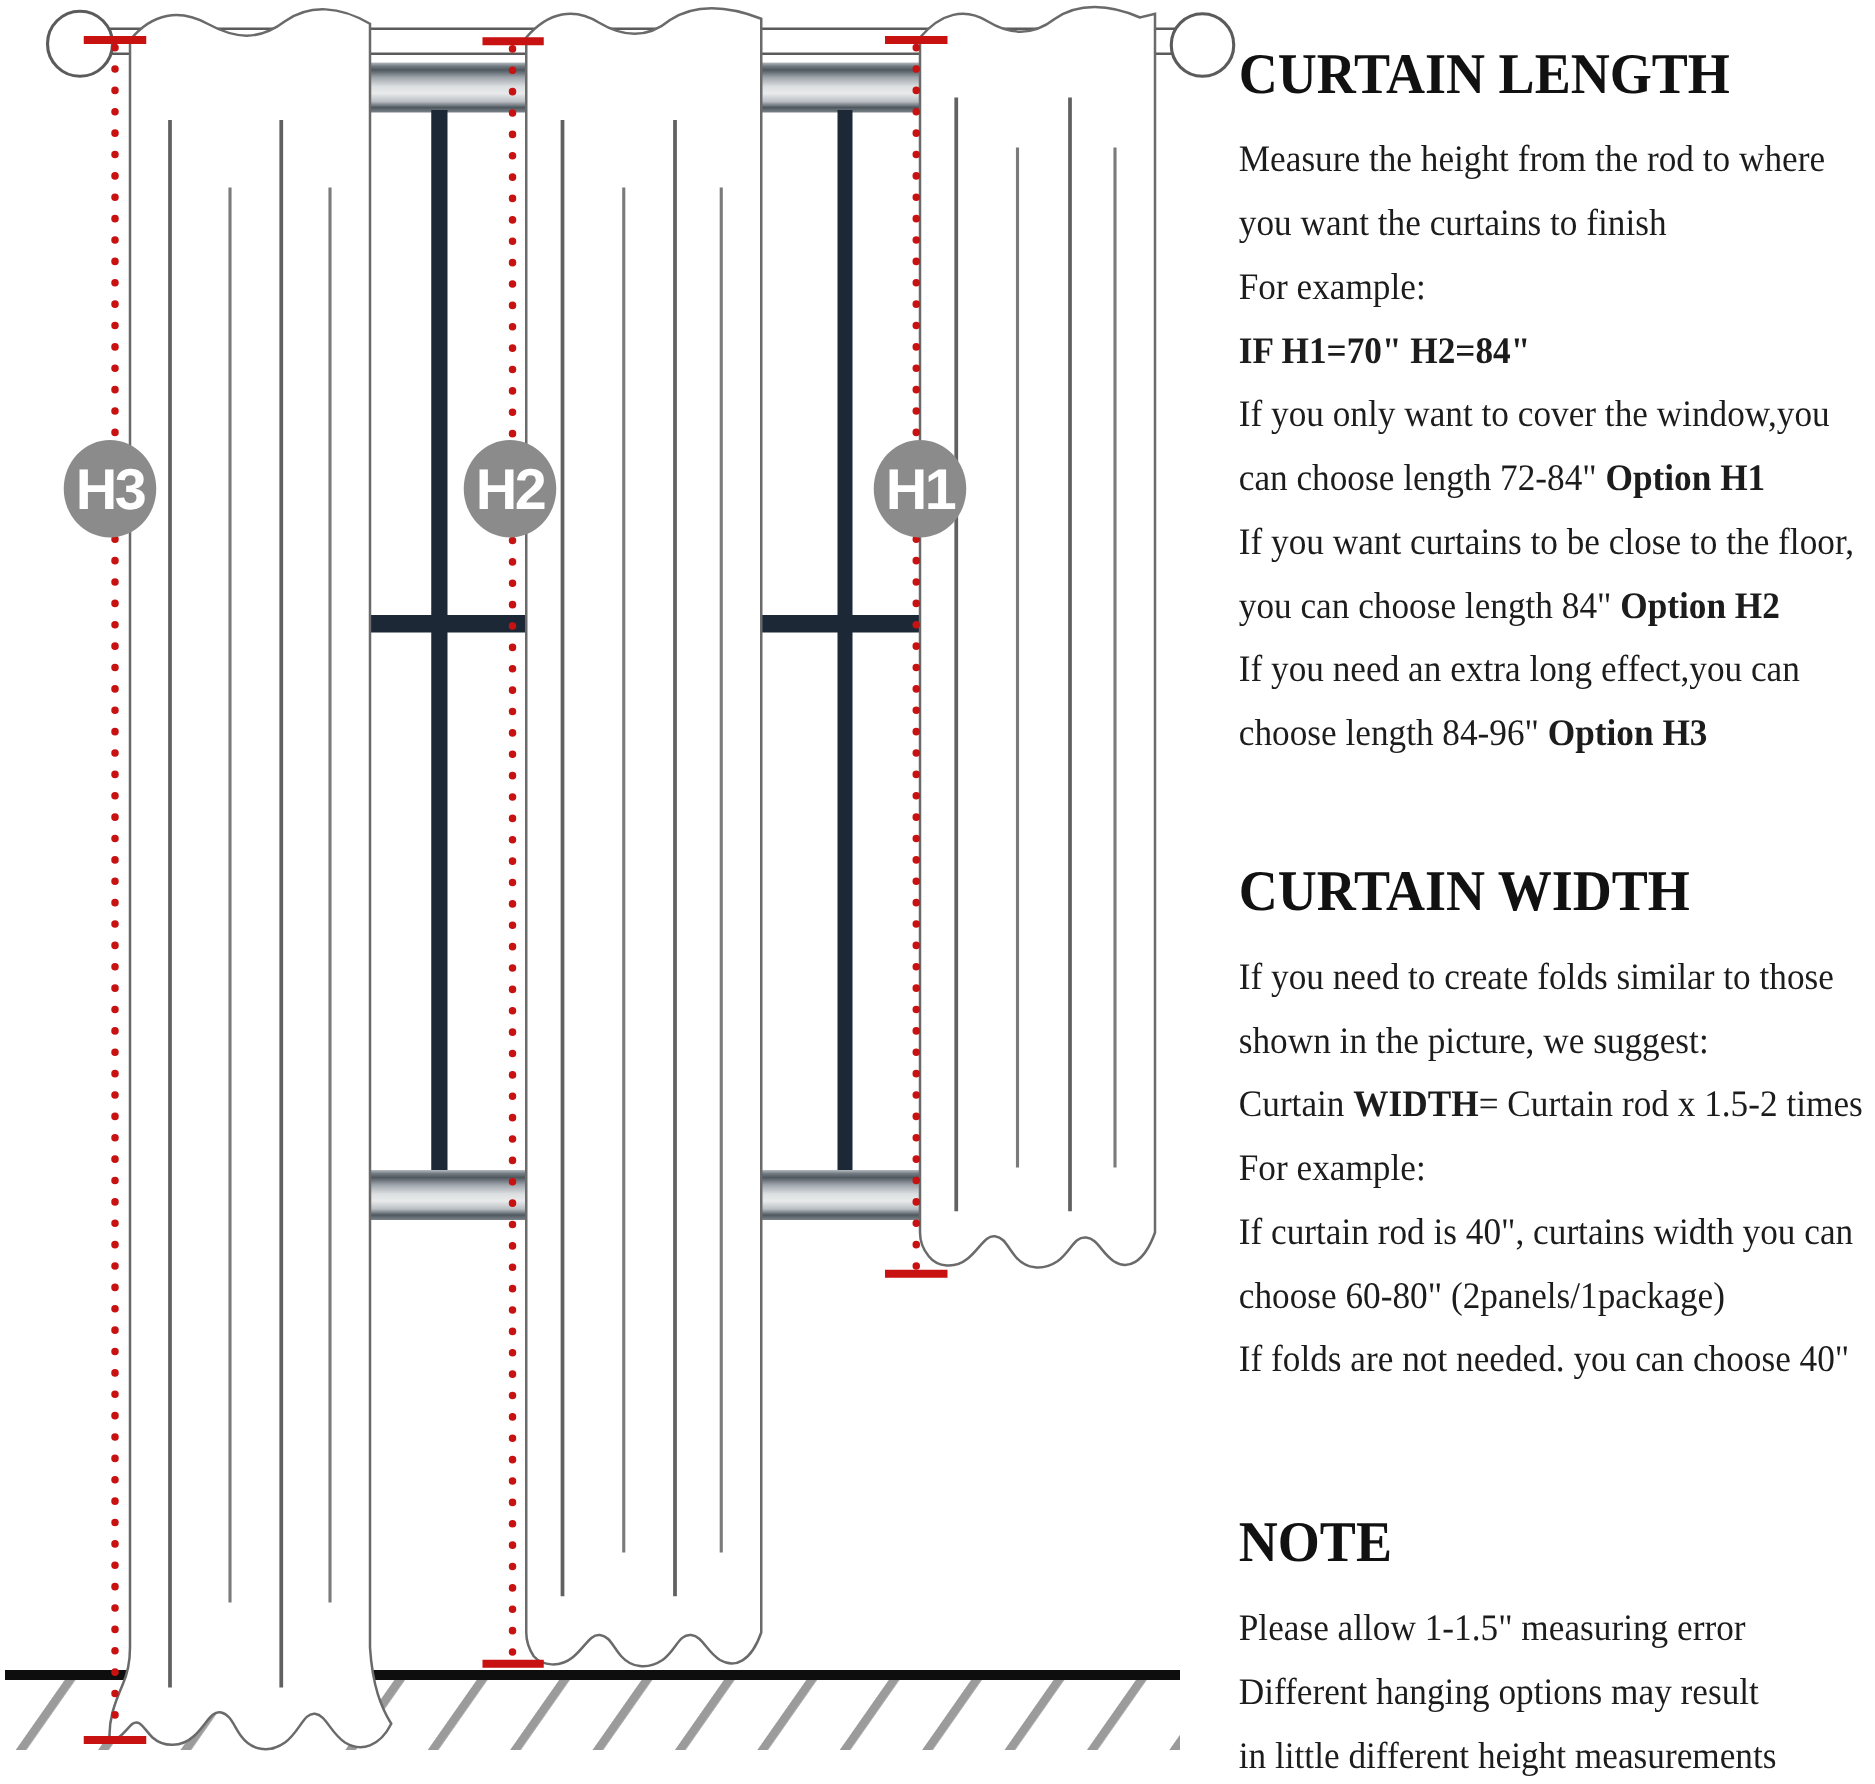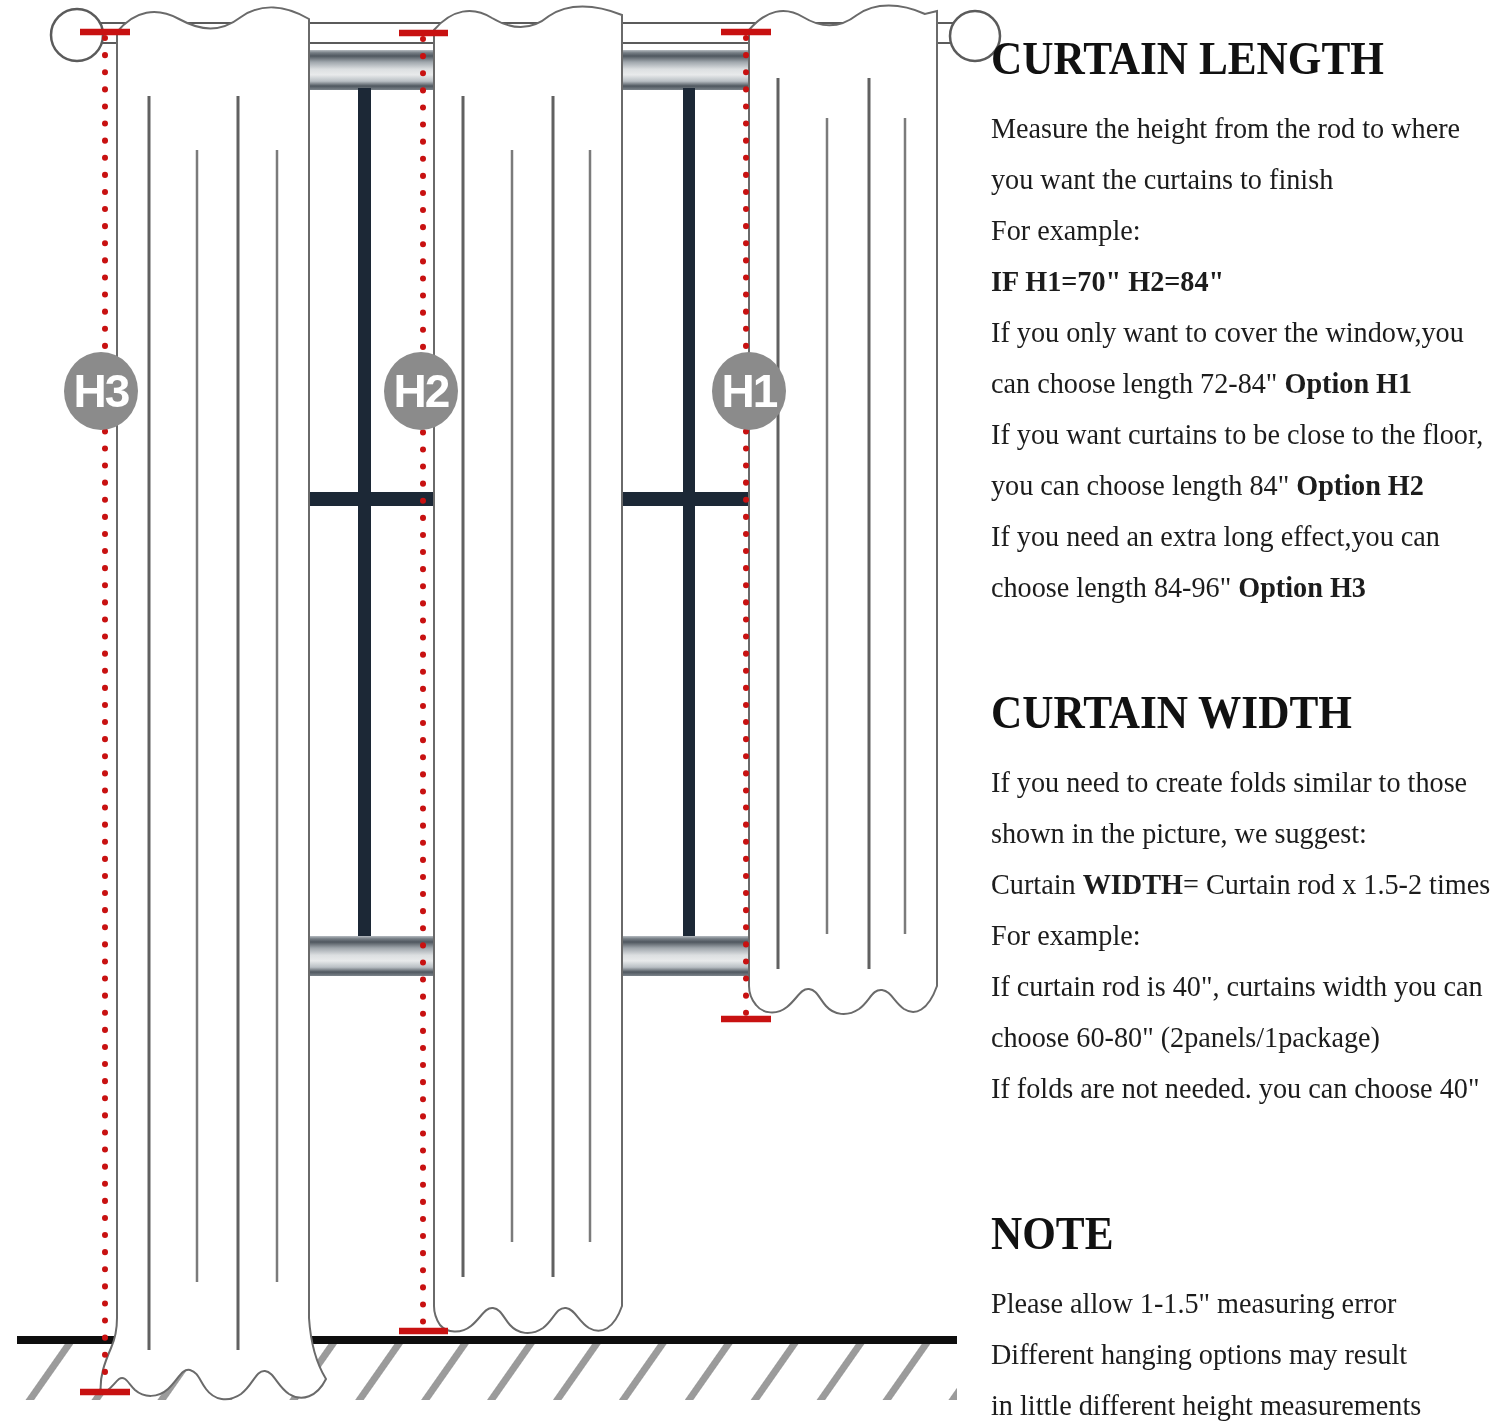--- a/index.html
+++ b/index.html
@@ -1,18 +1,18 @@
 <!DOCTYPE html>
 <html style="--red: #c81111; --navy: #1c2836; --badge: #8b8b8b;"><head>
 <meta charset="utf-8">
 <style>
   html,body{margin:0;padding:0;background:#fff;}
   body{width:1500px;height:1427px;position:relative;overflow:hidden;
        font-family:"Liberation Serif",serif;}
-  #diagram{position:absolute;left:17px;top:0;width:990px;height:1210px;}
+  #diagram{position:absolute;left:4px;top:0;width:990px;height:1210px;}
   #diagram svg{display:block;}
 
   
   .rod{fill:#fff;stroke:#5b5b5b;stroke-width:2;}
   .finial{fill:#fff;stroke:#5b5b5b;stroke-width:2.5;}
   .metal{stroke:none;}
   .muntin{fill:var(--navy,#1c2836);}
   .panel{fill:#ffffff;stroke:#6a6a6a;stroke-width:2;}
   .fold-dark{stroke:#616161;stroke-width:3;fill:none;}
   .fold-light{stroke:#7b7b7b;stroke-width:2.5;fill:none;}

